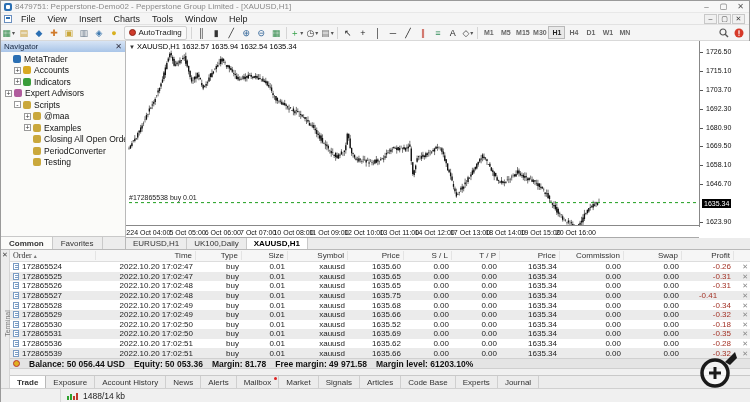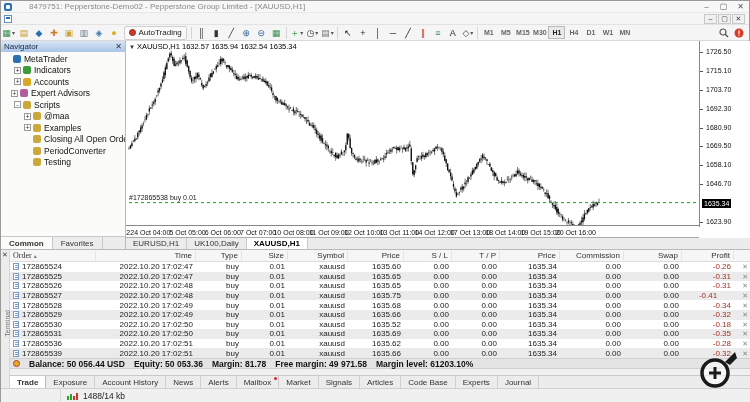--- a/index.html
+++ b/index.html
@@ -4,21 +4,21 @@
 <style>
   * { margin:0; padding:0; box-sizing:border-box; }
   html,body { width:750px; height:402px; overflow:hidden; }
   body { font-family:"Liberation Sans", sans-serif; background:#d4d0c8; -webkit-font-smoothing:none; }
   .app { position:relative; width:750px; height:402px; background:#f0f0f0; border:1px solid #9a9a9a; }
 
   
   .titlebar { position:absolute; left:0; top:0; width:100%; height:12px; background:#f7f7f7; display:flex; align-items:center; font-size:8px; color:#8a8a8a; border-bottom:1px solid #e8e8e8;}
   .titlebar .appicon { width:8px; height:8px; margin:0 3px 0 3px; background:#2b6fb3; border-radius:2px; position:relative; flex:none;}
   .titlebar .appicon:after{content:"";position:absolute;left:2px;top:2px;width:4px;height:4px;background:#fff;border-radius:1px;}
-  .title-text { white-space:nowrap; overflow:hidden;margin-left:14px; }
+  .title-text { white-space:nowrap; overflow:hidden; }
   .win-controls { margin-left:auto; display:flex; height:100%; }
   .win-btn { width:17px; height:100%; display:flex; align-items:center; justify-content:center; color:#555; font-size:8px; line-height:8px;}
 
   
   .menubar { position:absolute; left:0; top:12px; width:100%; height:12px; background:#f5f5f5; display:flex; align-items:center; font-size:9px; color:#222; border-bottom:1px solid #e2e2e2;}
   .child-icon{width:8px;height:8px;margin:0 3px;flex:none;background:#fff;border:1px solid #6a8fbf;position:relative;}
   .child-icon:after{content:"";position:absolute;left:1px;top:1px;width:4px;height:2px;background:#2b6fb3;}
   .menu-item { padding:0 6px; height:100%; display:flex; align-items:center; }
   .mdi-controls{margin-left:auto; display:flex; margin-right:4px;}
   .mdi-btn{width:13px;height:10px;border:1px solid #c8c8c8;background:#f0f0f0;font-size:7px;line-height:8px;text-align:center;color:#444;margin-left:1px;}
@@ -113,20 +113,29 @@
     <span class="title-text">8479751: Pepperstone-Demo02 - Pepperstone Group Limited - [XAUUSD,H1]</span>
     <div class="win-controls">
       <span class="win-btn">–</span>
       <span class="win-btn">▢</span>
       <span class="win-btn close">✕</span>
     </div>
   </div>
 
   <div class="menubar">
     <span class="child-icon"></span>
+    <div id="menu-items" style="display:flex;height:100%">
+        <div class="menu-item">File</div>
+        <div class="menu-item">View</div>
+        <div class="menu-item">Insert</div>
+        <div class="menu-item">Charts</div>
+        <div class="menu-item">Tools</div>
+        <div class="menu-item">Window</div>
+        <div class="menu-item">Help</div>
+      </div>
     <div class="mdi-controls">
       <span class="mdi-btn">–</span>
       <span class="mdi-btn">▢</span>
       <span class="mdi-btn">✕</span>
     </div>
   </div>
 
   <div class="toolbar">
     <span id="tb-g0" style="display:flex">
         <span class="tb-btn">
@@ -263,29 +272,29 @@
         <span class="x">✕</span>
       </div>
       <div class="nav-tree" id="nav-tree">
           <div class="tree-row" style="padding-left: 3px;">
             <span style="width: 9px; flex: 0 0 auto;"></span>
             <span class="tree-ico" style="background: rgb(43, 111, 179);"></span>
             <span>MetaTrader</span>
           </div>
           <div class="tree-row" style="padding-left: 13px;">
             <span class="expander">+</span>
+            <span class="tree-ico" style="background: rgb(216, 169, 34);"></span>
+            <span>Accounts</span>
+          </div>
+          <div class="tree-row" style="padding-left: 13px;">
+            <span class="expander">+</span>
             <span class="tree-ico" style="background: rgb(58, 157, 58);"></span>
             <span>Indicators</span>
           </div>
-          <div class="tree-row" style="padding-left: 13px;">
-            <span class="expander">+</span>
-            <span class="tree-ico" style="background: rgb(216, 169, 34);"></span>
-            <span>Accounts</span>
-          </div>
-          <div class="tree-row" style="padding-left: 10px;">
+          <div class="tree-row" style="padding-left: 4px;">
             <span class="expander">+</span>
             <span class="tree-ico" style="background: rgb(176, 92, 157);"></span>
             <span>Expert Advisors</span>
           </div>
           <div class="tree-row" style="padding-left: 13px;">
             <span class="expander">-</span>
             <span class="tree-ico" style="background: rgb(202, 168, 60);"></span>
             <span>Scripts</span>
           </div>
           <div class="tree-row" style="padding-left: 23px;">

